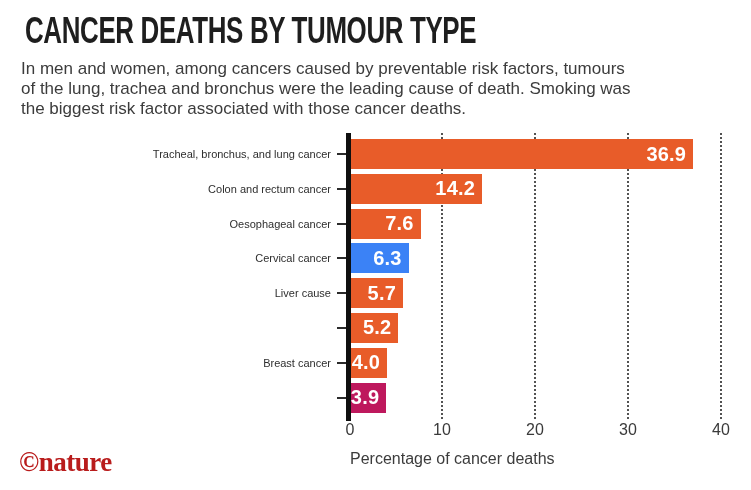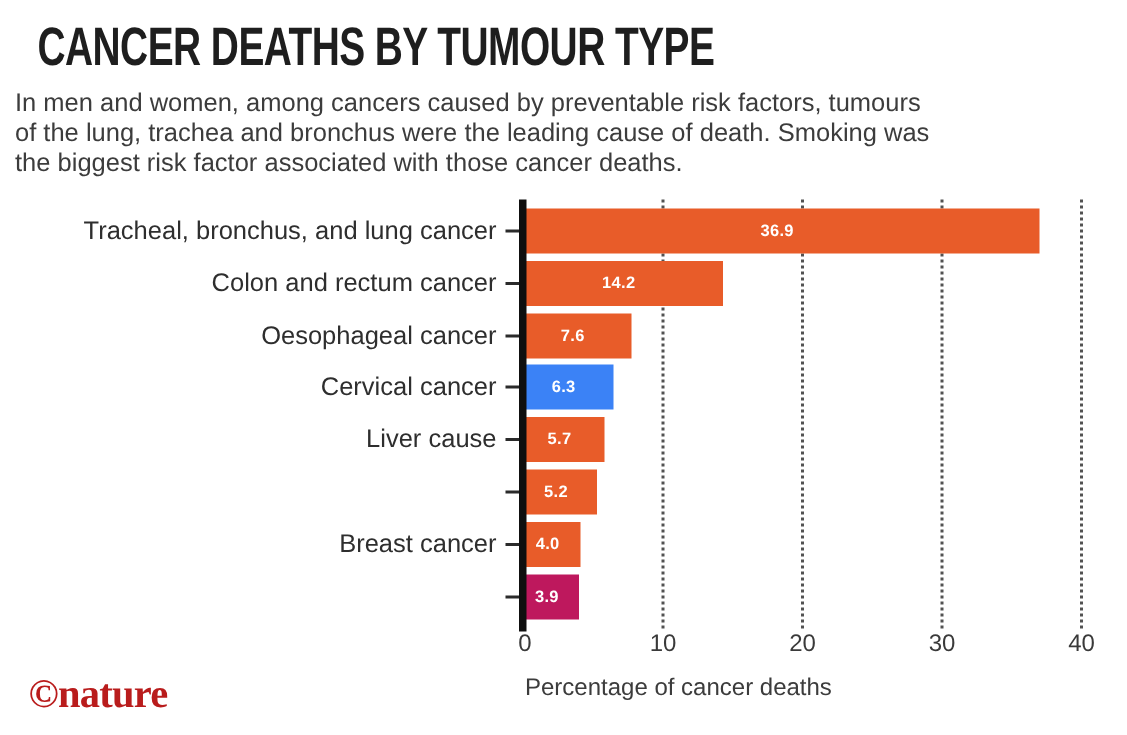--- a/index.html
+++ b/index.html
@@ -7,41 +7,41 @@
     position:relative; width:751px; height:490px; background:#ffffff;
     font-family:"Liberation Sans", sans-serif; overflow:hidden;
   }
   .title {
     position:absolute; left:25px; top:13px; margin:0;
     font-size:36px; line-height:36px; font-weight:700; color:#1e1e1e;
     letter-spacing:-0.5px; white-space:nowrap;
     transform:scaleX(0.72); transform-origin:0 0;
   }
   .subtitle {
-    position:absolute; left:10px; top:59px;
+    position:absolute; left:21px; top:59px;
     font-size:17px; line-height:20px; color:#3c3c3c;
   }
   
   .labels { position:absolute; left:0; top:139px; width:348px; }
   .lrow {
     height:30px; margin-bottom:4.8px;
     display:flex; justify-content:flex-end; align-items:center;
-    font-size:17px; color:#2e2e2e; white-space:nowrap;
+    font-size:11px; color:#2e2e2e; white-space:nowrap;
   }
   .dash { display:block; width:11px; height:2px; background:#2b2b2b; margin-left:6px; flex:0 0 auto; }
   
   .plot { position:absolute; left:350px; top:133px; width:372px; height:286px; }
   .grid { position:absolute; top:0; bottom:0; width:0; border-left:2px dotted #525252; }
   .g1 { left:91px; } .g2 { left:184px; } .g3 { left:277px; } .g4 { left:370px; }
   .bars { position:absolute; left:0; top:6px; width:372px; }
   .bar {
     height:30px; margin-bottom:4.8px;
-    display:flex; justify-content:center; align-items:center;
+    display:flex; justify-content:flex-end; align-items:center;
     padding-right:7px; box-sizing:border-box;
-    color:#ffffff; font-weight:700; font-size:11px; letter-spacing:0.2px;
+    color:#ffffff; font-weight:700; font-size:20px; letter-spacing:0.2px;
     white-space:nowrap;
   }
   .yaxis { position:absolute; left:346px; top:133px; width:5px; height:288px; background:#0f0f0f; }
   .xticks { position:absolute; left:350px; top:421px; width:372px; height:20px; }
   .xtick {
     position:absolute; transform:translateX(-50%);
     font-size:16px; color:#3a3a3a; white-space:nowrap;
   }
   .xt0 { left:0; } .xt1 { left:92px; } .xt2 { left:185px; } .xt3 { left:278px; } .xt4 { left:371px; }
   .xlabel {

